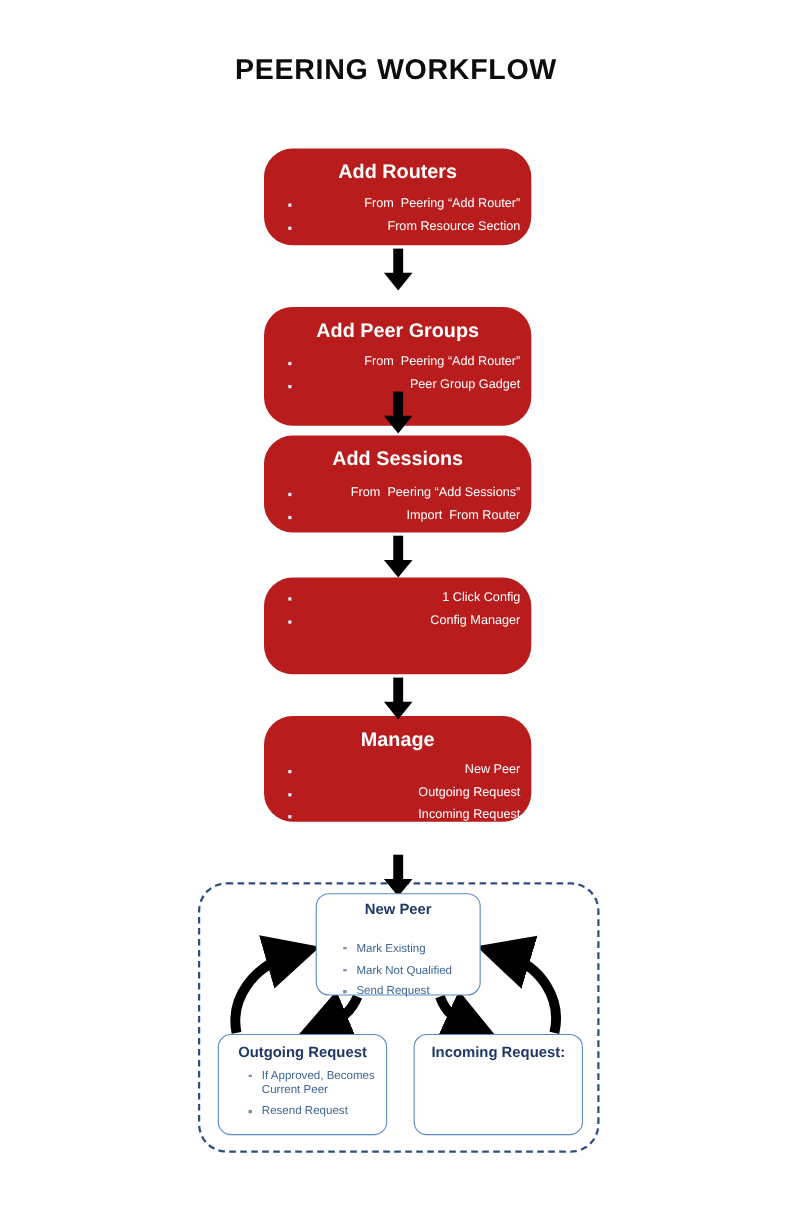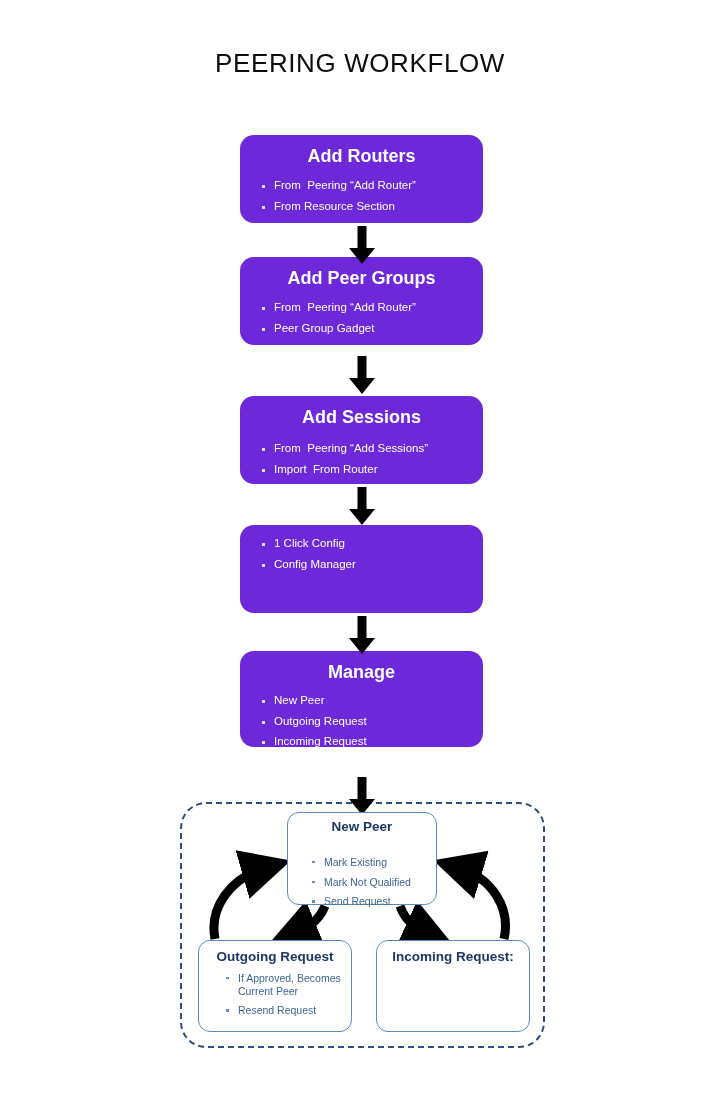--- a/index.html
+++ b/index.html
@@ -9,30 +9,30 @@
     font-family: "Liberation Sans", sans-serif;
     overflow: hidden;
   }
   #stage { position: relative; width: 720px; height: 1113px; }
 
   .title {
     position: absolute;
     left: 0; top: 48px; width: 720px;
     text-align: center;
     font-size: 26px;
-    font-weight: 400;
+    font-weight: 700;
     letter-spacing: 0.6px;
     color: #0d0d0d;
   }
 
   
   .pbox {
     position: absolute;
-    background: #6d28d9;
-    border-radius: 14px;
+    background: #b91c1c;
+    border-radius: 26px;
     color: #ffffff;
     padding: 0;
   }
   .pbox .ptitle {
     text-align: center;
     font-weight: bold;
     font-size: 18px;
     line-height: 1.18;
     color: #ffffff;
     padding: 0 8px;
@@ -43,20 +43,21 @@
     padding: 0 10px 0 20px;
   }
   .pbox ul li {
     position: relative;
     font-size: 11.5px;
     line-height: 1.0;
     color: #ffffff;
     padding-left: 14px;
     margin-bottom: 9px;
     white-space: pre;
+    text-align: right;
   }
   .pbox ul li:before {
     content: "";
     position: absolute;
     left: 2px; top: 5px;
     width: 3px; height: 3px;
     background: #d4e2f0;
   }
 
   
@@ -146,21 +147,21 @@
       <li>From  Peering “Add Router”</li>
       <li>From Resource Section</li>
     </ul>
   </div>
 
   <div class="varrow" style="left:348px; top:226px; width:28px; height:38px;">
     <div class="shaft" style="height:23px;"></div>
     <div class="head"></div>
   </div>
 
-  <div class="pbox" style="left:240px; top:257px; width:243px; height:88px;">
+  <div class="pbox" style="left:240px; top:279px; width:243px; height:108px;">
     <div class="ptitle" style="padding-top:11px;">Add Peer Groups</div>
     <ul style="margin-top:13px;">
       <li>From  Peering “Add Router”</li>
       <li>Peer Group Gadget</li>
     </ul>
   </div>
 
   <div class="varrow" style="left:348px; top:356px; width:28px; height:38px;">
     <div class="shaft" style="height:23px;"></div>
     <div class="head"></div>

